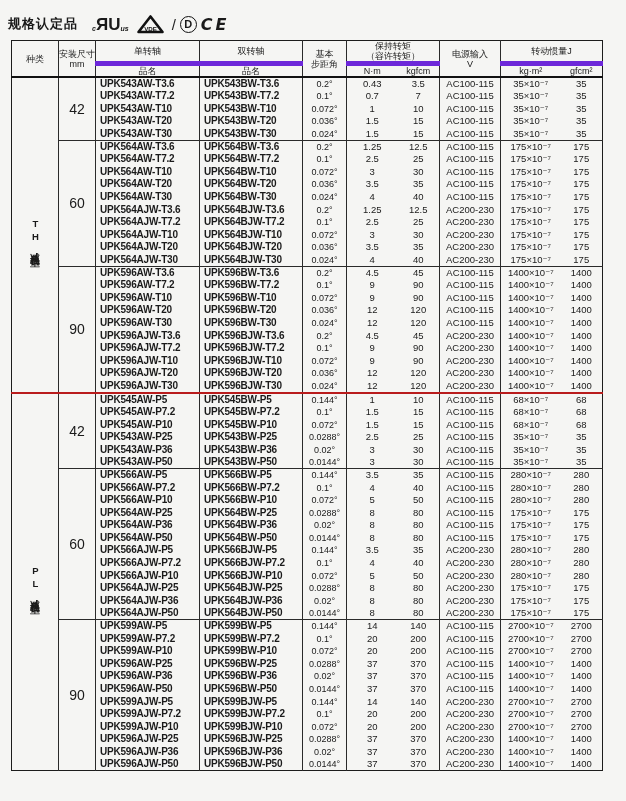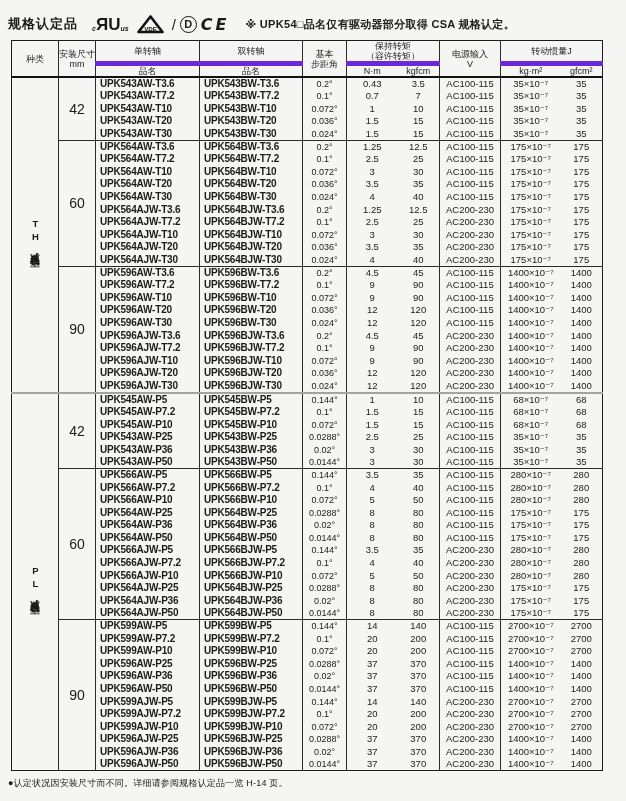--- a/index.html
+++ b/index.html
@@ -61,21 +61,21 @@
     font-weight:bold; font-size:10px; letter-spacing:-0.2px;
   }
   tbody td.c-step { font-size:9px; }
   tbody td.c-type {
     writing-mode:vertical-rl; text-orientation:upright;
     font-weight:bold; font-size:9.5px; letter-spacing:2px;
     text-align:center; border-left:none;
   }
   tbody td.c-size { font-size:14px; }
   tbody tr.group-start td { border-top:1px solid #2a2a2a; }
-  tbody tr.section-start td { border-top:2px solid #a3a3a3;margin-top:44px; }
+  tbody tr.section-start td { border-top:2px solid #b91c1c;margin-top:44px; }
 
   .footnote { font-size:9px; margin:6px 0 0 8px; letter-spacing:0.2px; }
 </style>
 </head>
 <body>
 
 <div class="page">
 
   <div class="topbar">
     <span class="page-title">规格认定品</span>
@@ -88,21 +88,20 @@
       <svg class="vde-mark" width="27" height="19" viewBox="0 0 27 19">
         <polygon points="13.5,1.5 25.5,17 1.5,17" fill="none" stroke="#111" stroke-width="2.6" stroke-linejoin="round"></polygon>
         <text x="13.5" y="15.5" text-anchor="middle" font-size="6.2" font-weight="bold" font-family="Liberation Sans, DejaVu Sans, sans-serif" fill="#111">VDE</text>
       </svg>
       <span class="slash">/</span>
       <span class="d-mark">
           <span>D</span>
         </span>
       <span class="ce-mark">CE</span>
     </span>
-    <span class="csa-note">※ UPK54□品名仅有驱动器部分取得 CSA 规格认定。</span>
   </div>
 
   <table class="spec">
     <colgroup>
       <col style="width:47px">
         <col style="width:37px">
         <col style="width:104px">
         <col style="width:103px">
       <col style="width:44px">
         <col style="width:51px">
@@ -698,15 +697,14 @@
           <td class="c-step">0.0144°</td>
           <td class="c-num">37</td>
           <td class="c-num no-left">370</td>
           <td class="c-num">AC200-230</td>
           <td class="c-num">1400×10⁻⁷</td>
           <td class="c-num no-left">1400</td>
         </tr>
       </tbody>
   </table>
 
-  <div class="footnote">●认定状况因安装尺寸而不同。详细请参阅规格认定品一览 H-14 页。</div>
 
 </div>
 
 </body></html>

